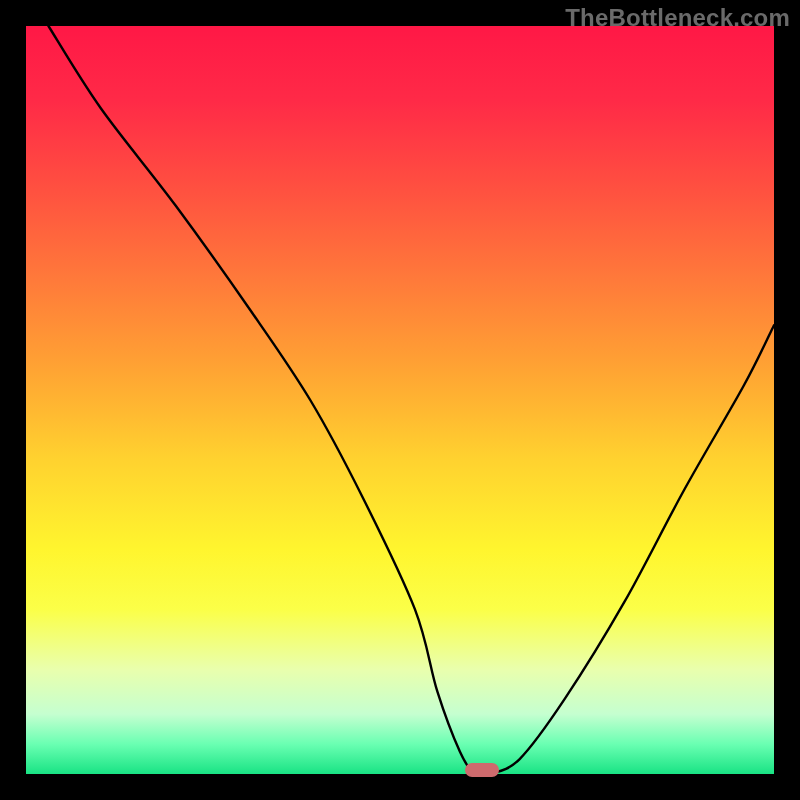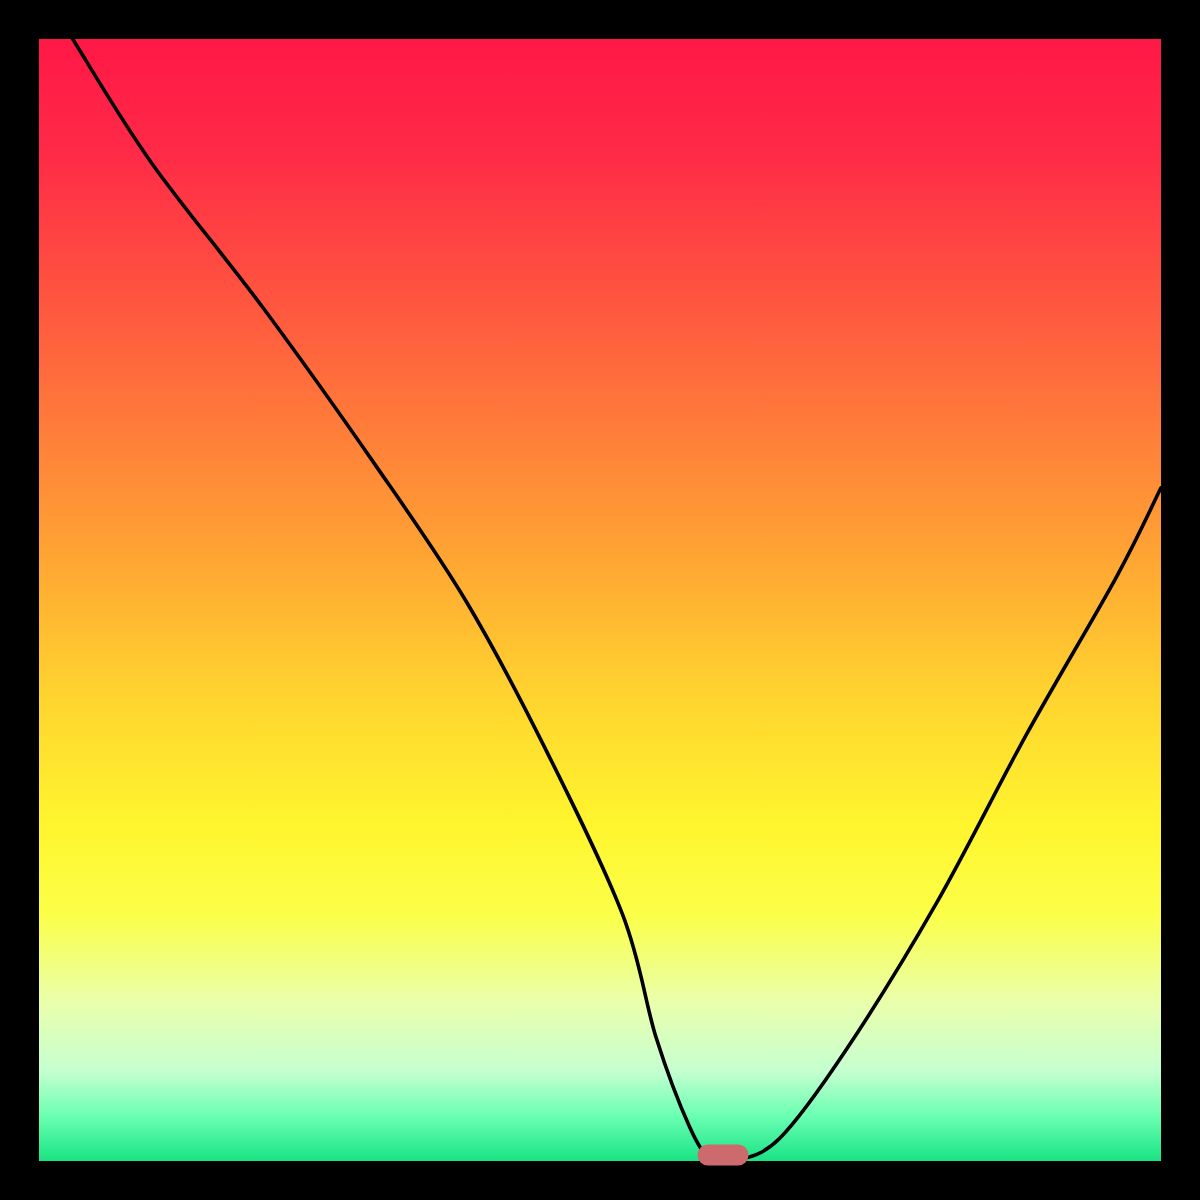--- a/index.html
+++ b/index.html
@@ -70,13 +70,14 @@
 </head>
 <body>
 
 <div class="frame">
   <div class="plot">
     <svg class="curve" viewBox="0 0 748 748" preserveAspectRatio="none">
       <path id="curve-path" d="M 22.439999999999998 0 C 31.166666666666664 13.71333333333333 53.60666666666667 52.35999999999997 74.8 82.27999999999997 C 95.99333333333333 112.19999999999997 124.66666666666666 145.85999999999999 149.6 179.51999999999998 C 174.53333333333333 213.17999999999998 201.96 251.82666666666668 224.4 284.24 C 246.84 316.65333333333336 265.54 342.8333333333333 284.24 374 C 302.94 405.1666666666667 319.1466666666667 436.3333333333333 336.6 471.24 C 354.05333333333334 506.1466666666667 376.49333333333334 551.0266666666668 388.96000000000004 583.44 C 401.42666666666673 615.8533333333334 403.9200000000001 642.0333333333334 411.40000000000003 665.72 C 418.88 689.4066666666666 427.6066666666666 711.8466666666666 433.84 725.56 C 440.0733333333333 739.2733333333333 443.81333333333333 744.26 448.8 748 C 453.7866666666667 751.74 456.28 750.4933333333333 463.76 748 C 471.24 745.5066666666667 481.21333333333337 745.5066666666667 493.68 733.04 C 506.14666666666665 720.5733333333333 521.1066666666666 699.38 538.56 673.2 C 556.0133333333333 647.0200000000001 578.4533333333333 610.8666666666667 598.4 575.96 C 618.3466666666667 541.0533333333334 638.2933333333333 499.91333333333336 658.24 463.76 C 678.1866666666667 427.6066666666666 703.1199999999999 386.46666666666664 718.0799999999999 359.03999999999996 C 733.04 331.6133333333333 743.0133333333333 309.1733333333333 748 299.2" fill="none" stroke="#000" stroke-width="2.4" stroke-linejoin="round" stroke-linecap="round"></path>
     </svg>
     <div class="marker" id="marker" style="left: 456.28px; top: 744px; background: rgb(205, 106, 109);"></div>
   </div>
+  <div class="watermark">TheBottleneck.com</div>
 </div>
 
 </body></html>

